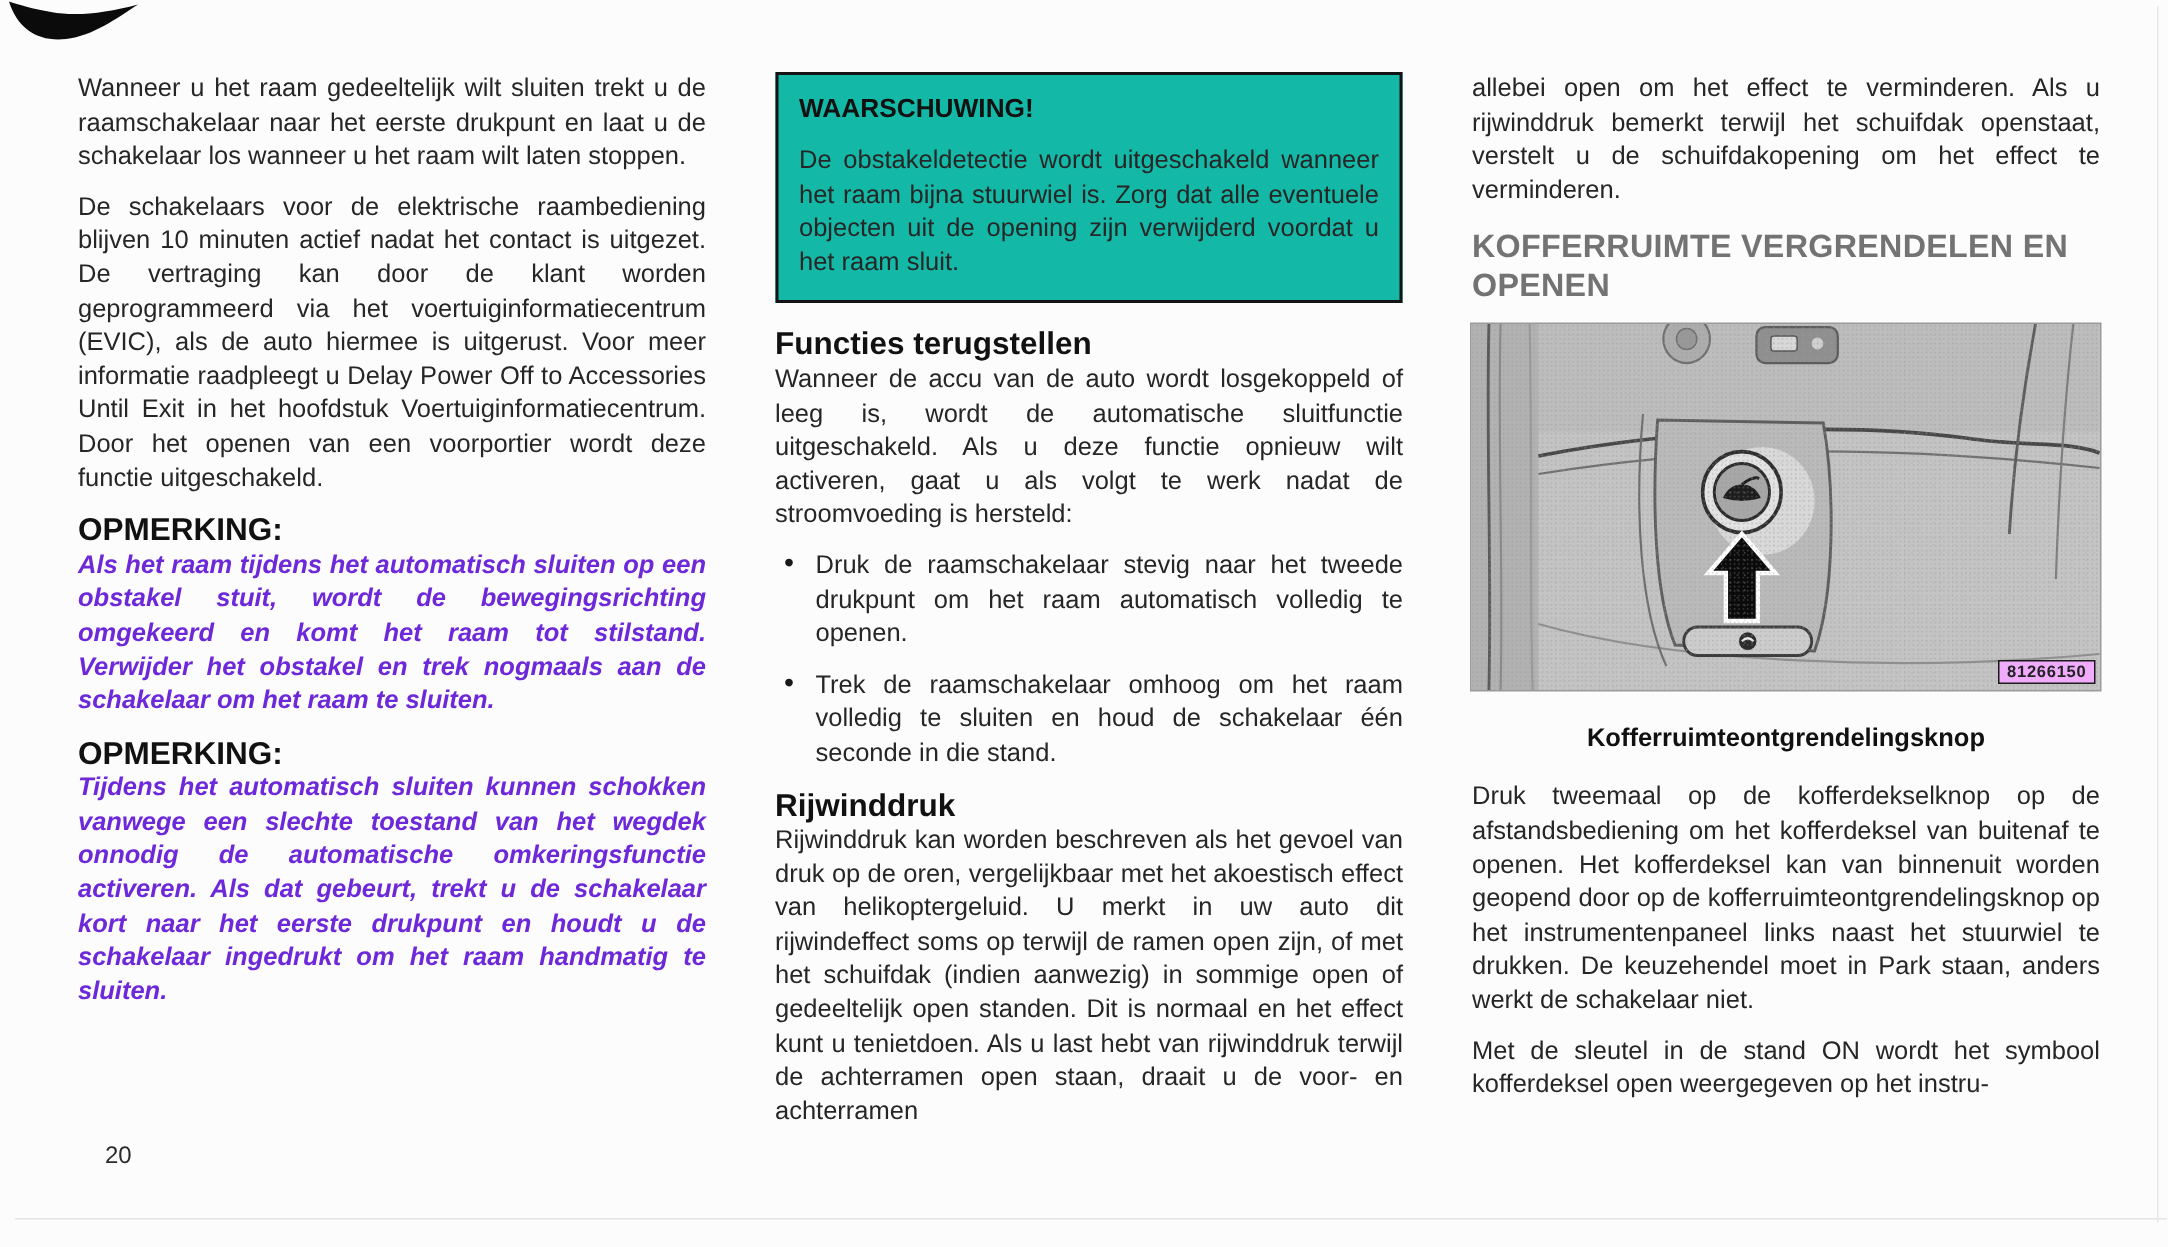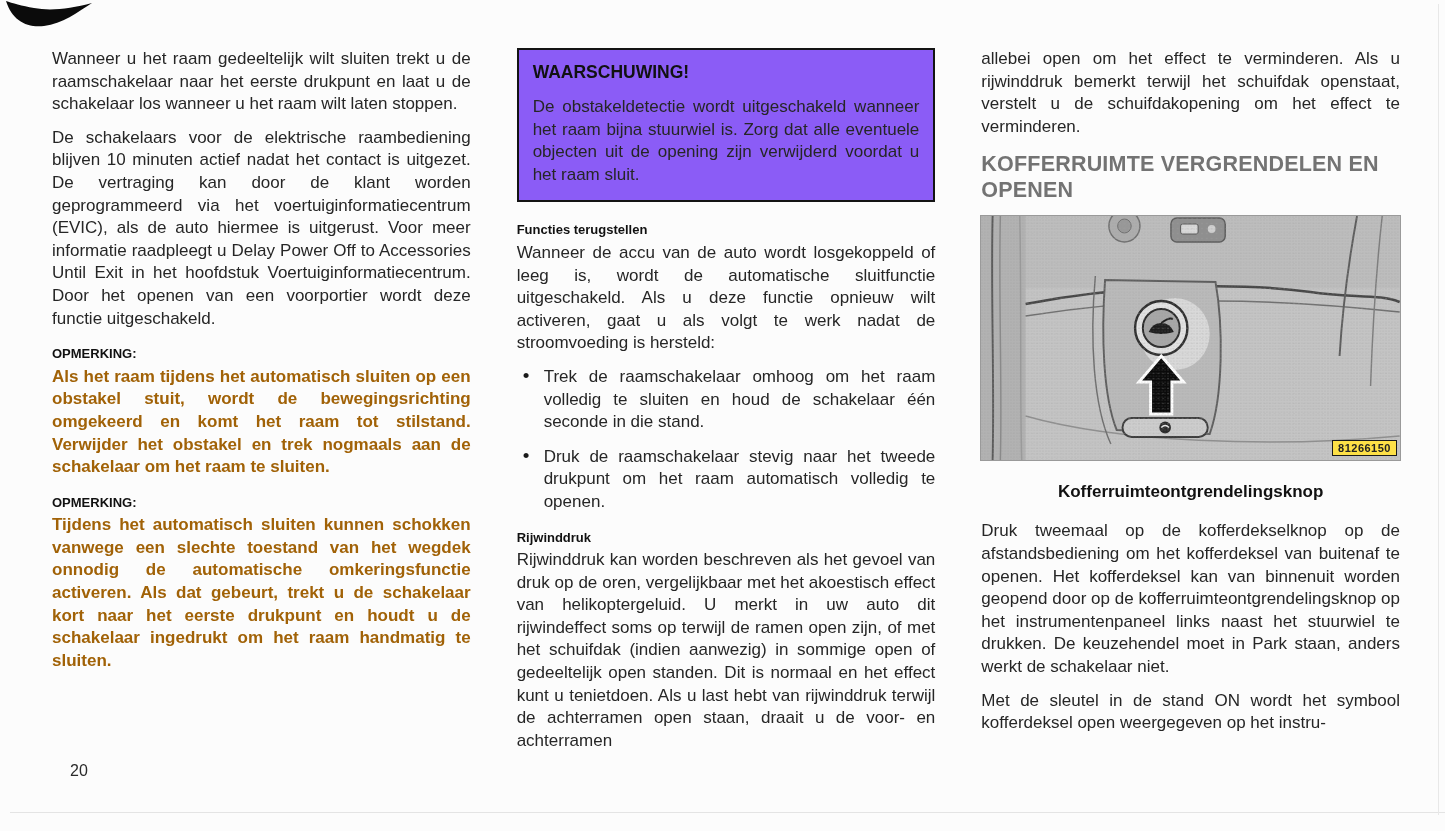--- a/index.html
+++ b/index.html
@@ -28,34 +28,34 @@
 
   p, li {
     font-size: 17px;
     line-height: 22.6px;
     text-align: justify;
     color: #262626;
   }
   .col > p { margin-bottom: 11px; }
 
   .note-heading, .sub-heading {
-    font-size: 13px;
+    font-size: 21px;
     line-height: 22.6px;
     font-weight: bold;
     color: #111;
     margin-top: 13px;
   }
-  .note-body { font-weight: bold; color: #a16207; margin-bottom: 11px; }
+  .note-body { font-weight: bold; color: #6d28d9; margin-bottom: 11px; font-style: italic; }
 
   
   .warning-box {
     border: 2px solid #141414;
     padding: 12px 14px 14px 14px;
     margin-bottom: 17px;
-    background: #8b5cf6;
+    background: #14b8a6;
   }
   .warning-title { font-size: 17.5px; font-weight: bold; color: #111; margin-bottom: 13px; }
   .warning-box p { margin: 0; }
 
   .sub-heading + p { margin-top: 0; }
 
   ul.bullets { list-style: none; margin: 2px 0 6px 0; }
   ul.bullets li { position: relative; padding-left: 27px; margin-bottom: 12px; }
   ul.bullets li::before {
     content: "\2022";
@@ -75,21 +75,21 @@
   figure.photo-figure { margin: 0 0 8px 0; }
   .photo-wrap {
     position: relative;
     width: 100%; height: 244px;
     background: #c2c2c2;
     outline: 1px solid #9a9a9a;
   }
   .photo-wrap svg { display: block; width: 100%; height: 100%; }
   .image-id-badge {
     position: absolute; right: 3px; bottom: 4px;
-    background: #fde047;
+    background: #f0abfc;
     border: 1px solid #1a1a1a;
     font-size: 11px; font-weight: bold; color: #222;
     padding: 1px 5px 1px 5px;
     letter-spacing: 0.5px;
   }
   figcaption.photo-caption {
     text-align: center;
     font-size: 17px;
     font-weight: bold;
     color: #111;
@@ -127,22 +127,22 @@
   <div class="col">
     <div class="warning-box">
       <div class="warning-title">WAARSCHUWING!</div>
       <p>De obstakeldetectie wordt uitgeschakeld wanneer het raam bijna stuurwiel is. Zorg dat alle eventuele objecten uit de opening zijn verwijderd voordat u het raam sluit.</p>
     </div>
 
     <div class="sub-heading">Functies terugstellen</div>
     <p>Wanneer de accu van de auto wordt losgekoppeld of leeg is, wordt de automatische sluitfunctie uitgeschakeld. Als u deze functie opnieuw wilt activeren, gaat u als volgt te werk nadat de stroomvoeding is hersteld:</p>
 
     <ul class="bullets">
+      <li>Druk de raamschakelaar stevig naar het tweede drukpunt om het raam automatisch volledig te openen.</li>
       <li>Trek de raamschakelaar omhoog om het raam volledig te sluiten en houd de schakelaar één seconde in die stand.</li>
-      <li>Druk de raamschakelaar stevig naar het tweede drukpunt om het raam automatisch volledig te openen.</li>
     </ul>
 
     <div class="sub-heading">Rijwinddruk</div>
     <p>Rijwinddruk kan worden beschreven als het gevoel van druk op de oren, vergelijkbaar met het akoestisch effect van helikoptergeluid. U merkt in uw auto dit rijwindeffect soms op terwijl de ramen open zijn, of met het schuifdak (indien aanwezig) in sommige open of gedeeltelijk open standen. Dit is normaal en het effect kunt u tenietdoen. Als u last hebt van rijwinddruk terwijl de achterramen open staan, draait u de voor- en achterramen</p>
   </div>
 
   <div class="col">
     <p>allebei open om het effect te verminderen. Als u rijwinddruk bemerkt terwijl het schuifdak openstaat, verstelt u de schuifdakopening om het effect te verminderen.</p>
 
     <h2 class="section-heading">KOFFERRUIMTE VERGRENDELEN EN OPENEN</h2>

